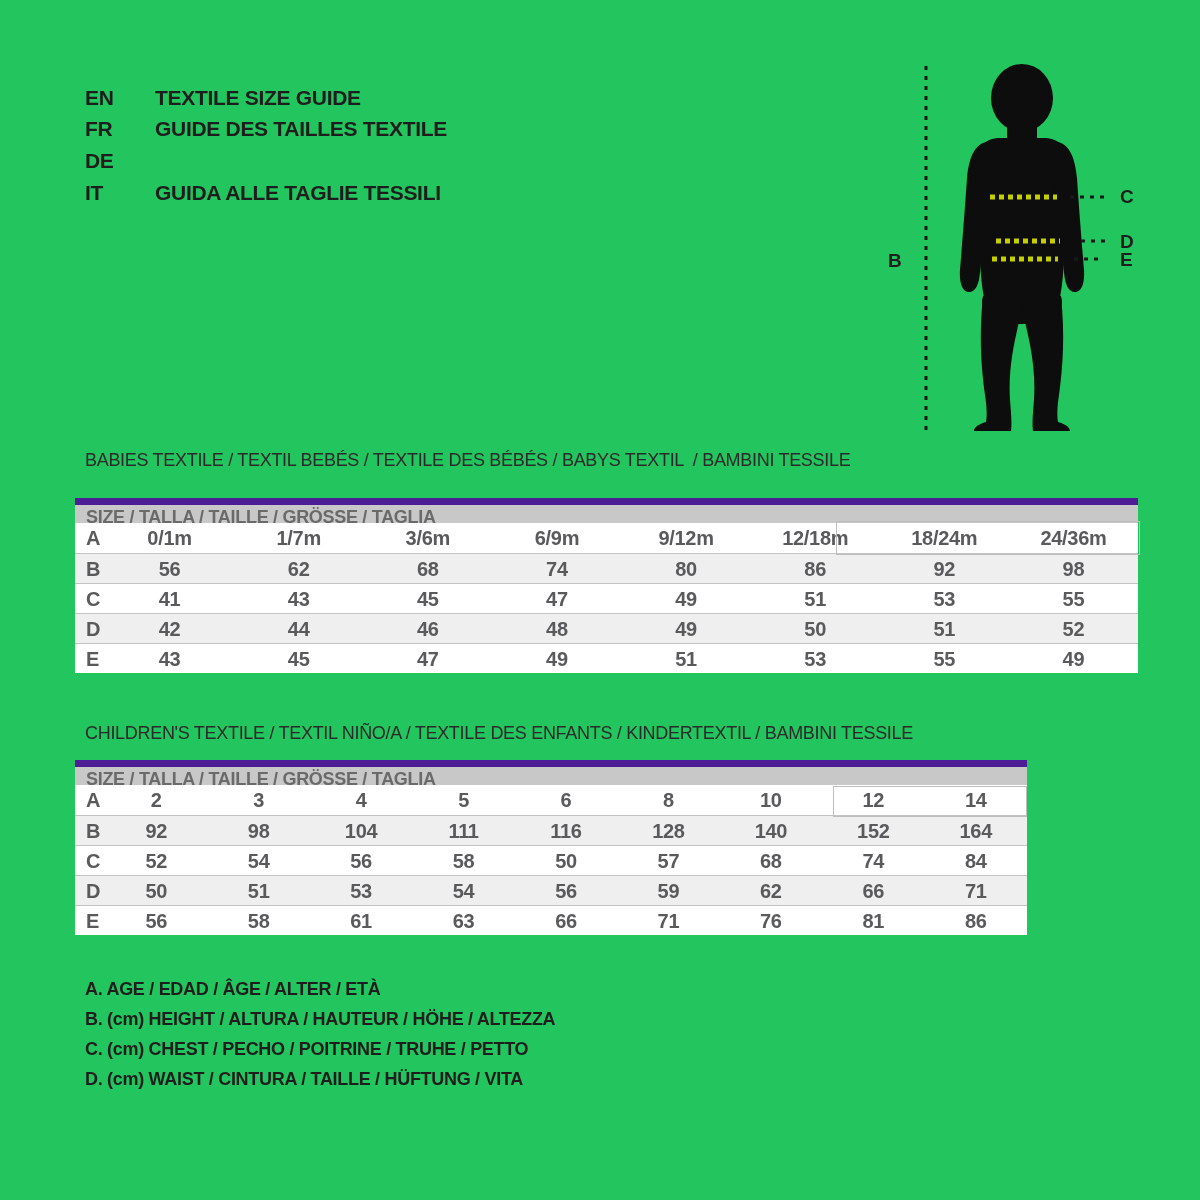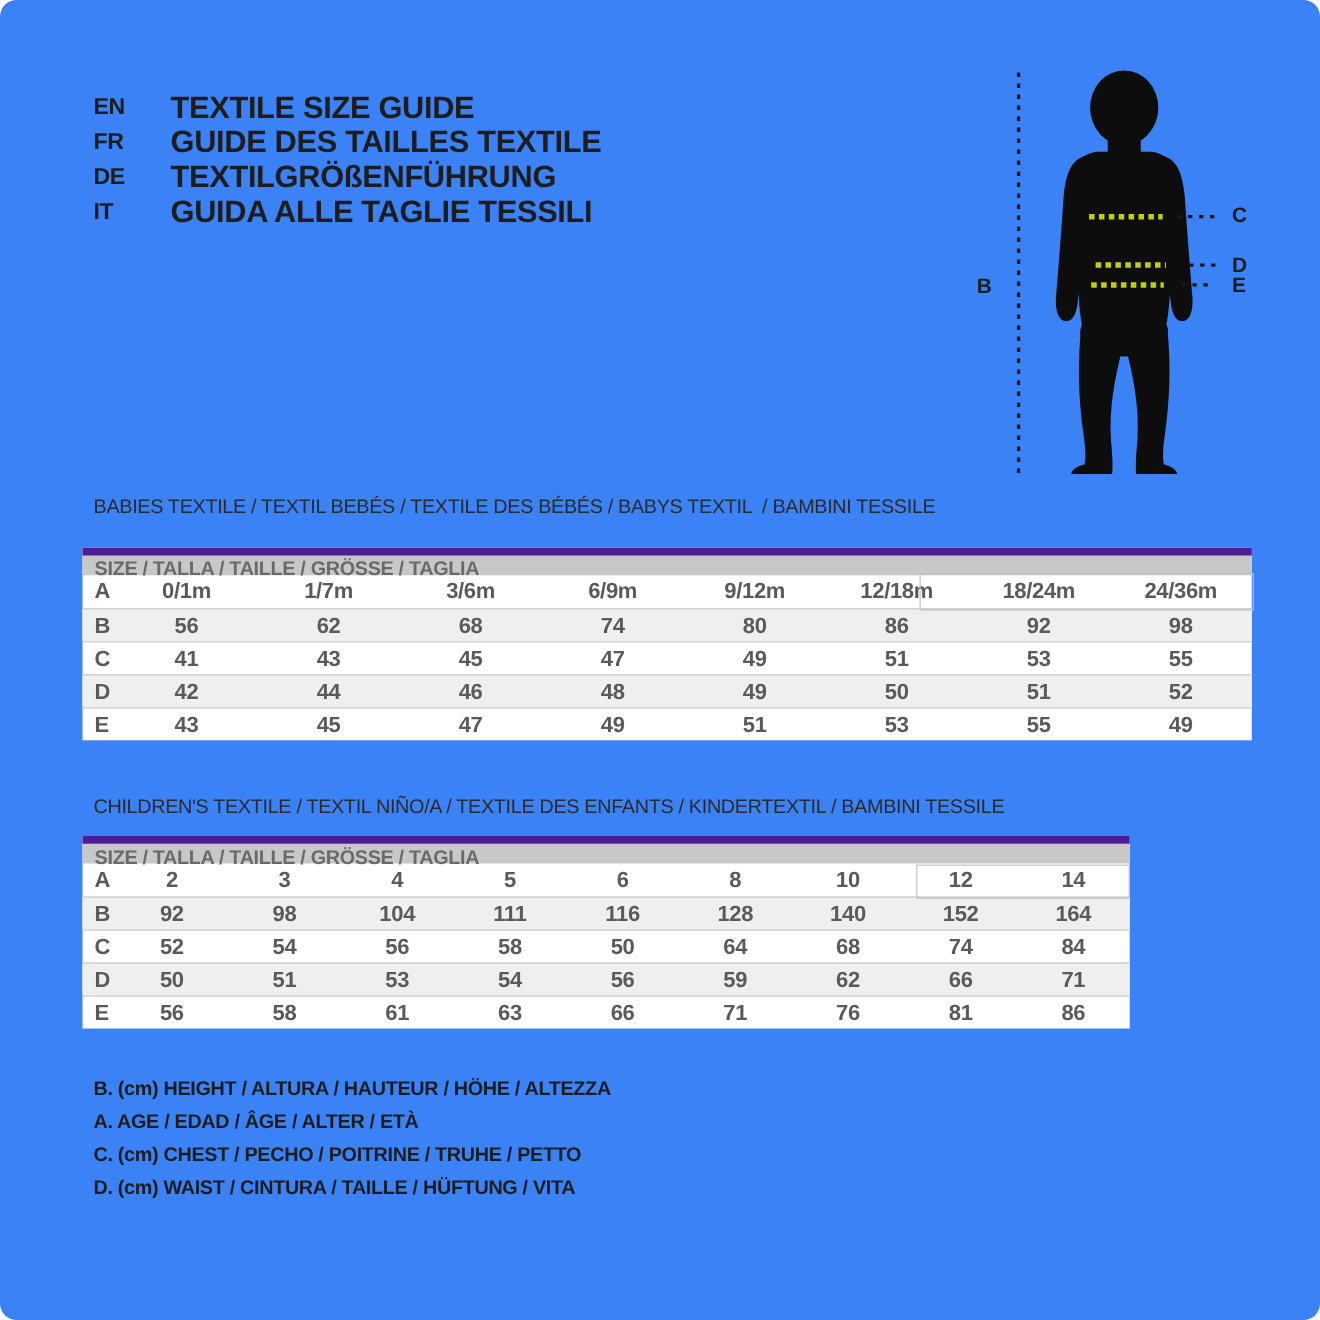--- a/index.html
+++ b/index.html
@@ -1,25 +1,25 @@
 <!DOCTYPE html>
 <html><head>
 <meta charset="utf-8">
 <style>
   html,body{margin:0;padding:0;background:#ffffff;}
   #canvas{
-    position:relative;width:1200px;height:1200px;background:#3b82f6;overflow:hidden;
-    font-family:"Liberation Sans",sans-serif;color:#1d1d1d;border-radius:15px;
+    position:relative;width:1200px;height:1200px;background:#22c55e;overflow:hidden;
+    font-family:"Liberation Sans",sans-serif;color:#1d1d1d;
   }
   .abs{position:absolute;}
 
   
   .lang-row{display:flex;height:31.6px;align-items:center;}
   .lang-code{width:70px;font-size:21px;font-weight:700;letter-spacing:-0.3px;color:#1d1d1d;}
-  .lang-label{font-size:28px;font-weight:700;letter-spacing:-0.3px;color:#1d1d1d;white-space:pre;}
+  .lang-label{font-size:21px;font-weight:700;letter-spacing:-0.3px;color:#1d1d1d;white-space:pre;}
 
   
   .section-heading{font-size:18px;font-weight:400;letter-spacing:-0.3px;color:#2a2a2a;white-space:pre;}
 
   
   .size-table{position:absolute;background:#ffffff;}
   .size-header-bar{
     height:25px;line-height:25px;background:#c8c8c8;color:#6a6a6a;
     font-size:18px;font-weight:700;letter-spacing:-0.3px;padding-left:11px;
     box-sizing:border-box;border-top:7px solid #4c1d95;
@@ -52,21 +52,20 @@
     <div class="lang-row">
       <span class="lang-code">EN</span>
       <span class="lang-label">TEXTILE SIZE GUIDE</span>
     </div>
     <div class="lang-row">
       <span class="lang-code">FR</span>
       <span class="lang-label">GUIDE DES TAILLES TEXTILE</span>
     </div>
     <div class="lang-row">
       <span class="lang-code">DE</span>
-      <span class="lang-label">TEXTILGRÖßENFÜHRUNG</span>
     </div>
     <div class="lang-row">
       <span class="lang-code">IT</span>
       <span class="lang-label">GUIDA ALLE TAGLIE TESSILI</span>
     </div>
   </div>
 
   <div class="abs" style="left:880px;top:50px;width:270px;height:400px;">
     <svg viewBox="0 0 270 400" width="270" height="400">
       <g fill="#0d0d0d">
@@ -181,21 +180,21 @@
         <div class="cell">152</div>
         <div class="cell">164</div>
       </div>
       <div class="trow children-grid sep">
         <div class="cell label">C</div>
         <div class="cell">52</div>
         <div class="cell">54</div>
         <div class="cell">56</div>
         <div class="cell">58</div>
         <div class="cell">50</div>
-        <div class="cell">64</div>
+        <div class="cell">57</div>
         <div class="cell">68</div>
         <div class="cell">74</div>
         <div class="cell">84</div>
       </div>
       <div class="trow children-grid stripe sep">
         <div class="cell label">D</div>
         <div class="cell">50</div>
         <div class="cell">51</div>
         <div class="cell">53</div>
         <div class="cell">54</div>
@@ -214,19 +213,19 @@
         <div class="cell">66</div>
         <div class="cell">71</div>
         <div class="cell">76</div>
         <div class="cell">81</div>
         <div class="cell">86</div>
       </div>
     </div>
   <div class="highlight-box" style="left:833px;top:786px;width:194px;height:31px;"></div>
 
   <div class="abs" style="left:85px;top:974px;">
+    <div class="legend-row">A. AGE / EDAD / ÂGE / ALTER / ETÀ</div>
     <div class="legend-row">B. (cm) HEIGHT / ALTURA / HAUTEUR / HÖHE / ALTEZZA</div>
-    <div class="legend-row">A. AGE / EDAD / ÂGE / ALTER / ETÀ</div>
     <div class="legend-row">C. (cm) CHEST / PECHO / POITRINE / TRUHE / PETTO</div>
     <div class="legend-row">D. (cm) WAIST / CINTURA / TAILLE / HÜFTUNG / VITA</div>
   </div>
 
 </div>
 
 </body></html>

